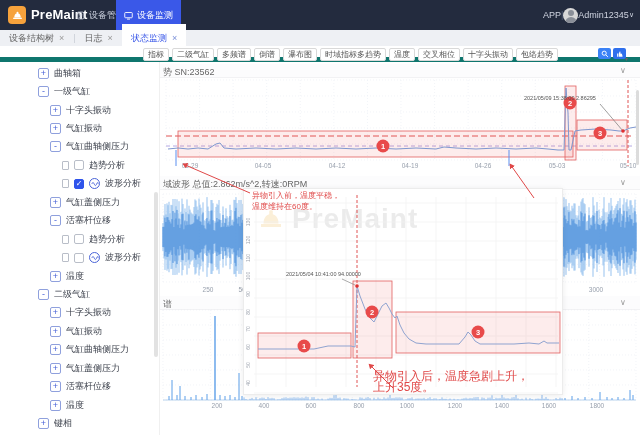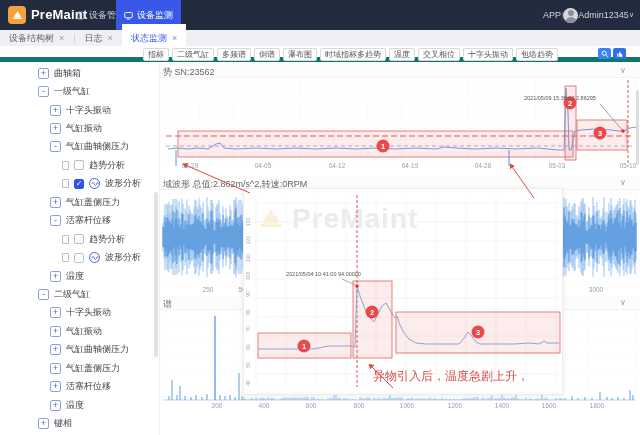--- a/index.html
+++ b/index.html
@@ -921,23 +921,28 @@
           <circle cx="60" cy="157" r="6.5" fill="#e84a4a"></circle>
           <text x="60" y="159.6" text-anchor="middle" font-size="7.5" font-weight="bold" fill="#fff" font-family="Liberation Sans,DejaVu Sans,sans-serif">1</text>
           <circle cx="128" cy="123" r="6.5" fill="#e84a4a"></circle>
           <text x="128" y="125.6" text-anchor="middle" font-size="7.5" font-weight="bold" fill="#fff" font-family="Liberation Sans,DejaVu Sans,sans-serif">2</text>
           <circle cx="234" cy="143" r="6.5" fill="#e84a4a"></circle>
           <text x="234" y="145.6" text-anchor="middle" font-size="7.5" font-weight="bold" fill="#fff" font-family="Liberation Sans,DejaVu Sans,sans-serif">3</text>
         </svg>
       <div class="tooltip2">2021/05/04 10:41:00  94.00000</div>
       <div class="note">
         <div>异物引入后，温度急剧上升，</div>
+        <div>上升35度。</div>
       </div>
     </div>
 
+    <div class="redtext" style="left:92px;top:128px;">
+      <div>异物引入前，温度平稳，</div>
+      <div>温度维持在60度。</div>
+    </div>
 
     <svg width="480" height="373" style="position:absolute;left:0;top:0;z-index:10;pointer-events:none;">
       <defs>
         <marker id="ah" markerWidth="6" markerHeight="6" refX="4.5" refY="3" orient="auto">
           <path d="M0,0 L5,3 L0,6 z" fill="#e04848"></path>
         </marker>
       </defs>
       <line x1="90" y1="131" x2="23" y2="102" stroke="#e04848" stroke-width="1" marker-end="url(#ah)"></line>
       <line x1="374" y1="136" x2="350" y2="102" stroke="#e04848" stroke-width="1" marker-end="url(#ah)"></line>
       <line x1="233" y1="326" x2="209" y2="302" stroke="#e04848" stroke-width="1" marker-end="url(#ah)"></line>

